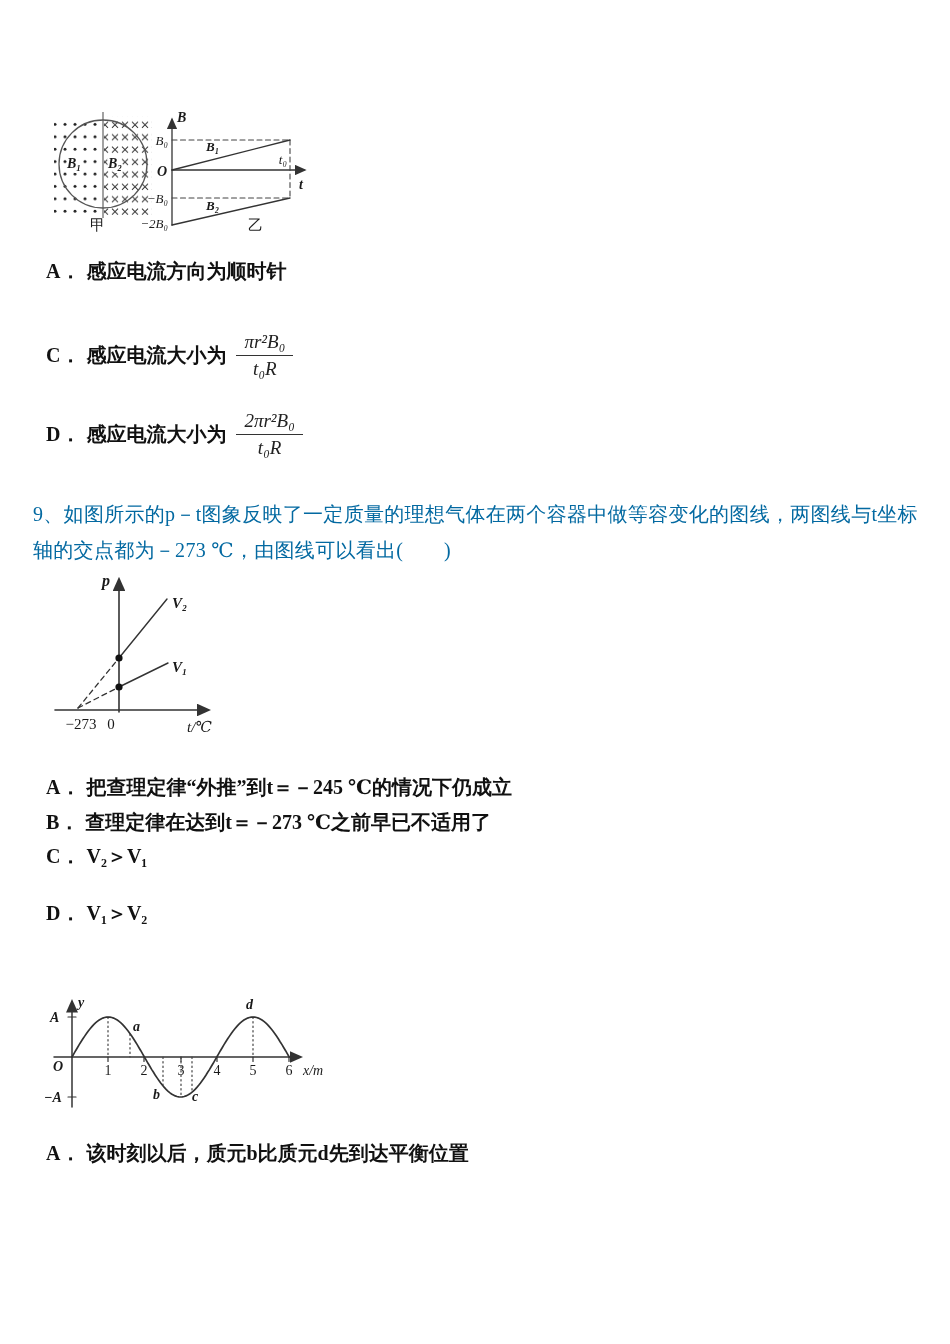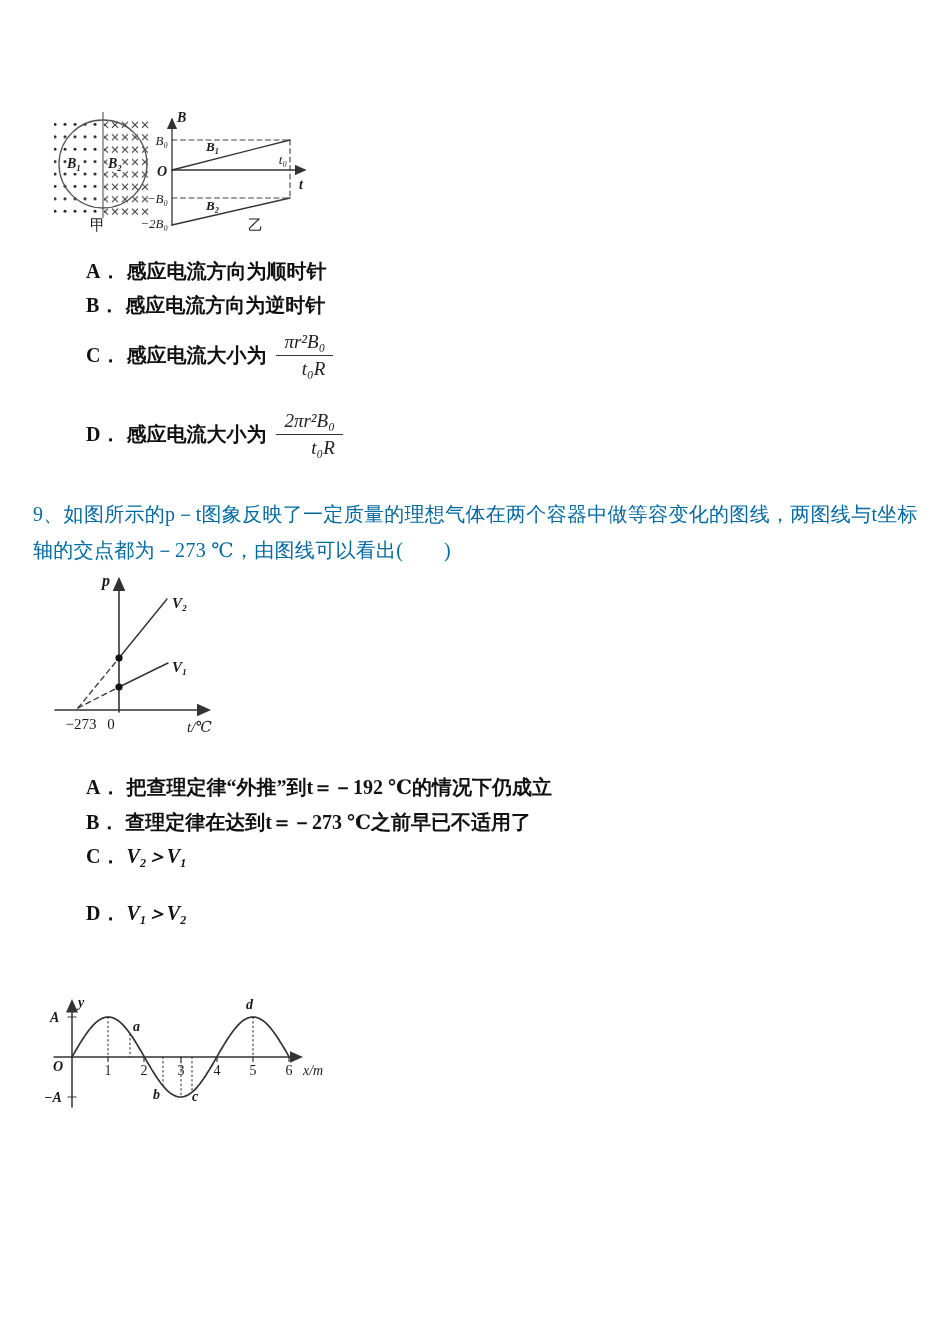--- a/index.html
+++ b/index.html
@@ -7,31 +7,30 @@
     position:relative;width:950px;height:1344px;background:#ffffff;overflow:hidden;
     font-family:"Liberation Serif","DejaVu Serif",serif;color:#141414;
   }
   .stem{
     position:absolute;left:33px;width:895px;font-size:20px;line-height:36px;
     letter-spacing:0.3px;color:#0369a1;
   }
   .opt{
     position:absolute;left:46px;font-size:20px;font-weight:bold;white-space:nowrap;
     color:#111;
-    margin-left:40px;
   }
   .opt .opt-label{margin-right:6px;}
   .opt-flex{display:flex;align-items:center;}
   .frac{
-    display:inline-block;text-align:right;font-weight:normal;font-style:italic;
+    display:inline-block;text-align:center;font-weight:normal;font-style:italic;
     font-size:19px;margin-left:10px;color:#222;
   }
   .frac .num{display:block;padding:0 8px 2px;}
   .frac .den{display:block;border-top:1.5px solid #333;padding:2px 8px 0;}
-  .mathtxt{font-style:italic;text-align:center;}
+  .mathtxt{text-align:center;}
   .fig{position:absolute;}
   svg text{font-family:"Liberation Serif","DejaVu Serif",serif;fill:#1a1a1a;}
   .lbl-math{font-style:italic;font-weight:bold;}
   .lbl-sub{font-style:italic;}
   .cjk{font-style:normal;font-weight:normal;}
 </style>
 </head>
 <body>
 
 <div class="page">
@@ -76,23 +75,20 @@
       <text x="156" y="45" font-size="13" class="lbl-math" stroke="none">B₁</text>
       <text x="156" y="104" font-size="13" class="lbl-math" stroke="none">B₂</text>
       <text x="237" y="58" font-size="13" class="lbl-sub" text-anchor="end" stroke="none">t₀</text>
       <text x="249" y="83" font-size="14" class="lbl-math" stroke="none">t</text>
       <text x="198" y="124" font-size="15" class="cjk" stroke="none">乙</text>
     </g>
   </svg>
 
   <div class="opt" style="top:258px">
     <span class="opt-label">A．</span><span>感应电流方向为顺时针</span>
-  </div>
-  <div class="opt" style="top:292px">
-    <span class="opt-label">B．</span><span>感应电流方向为逆时针</span>
   </div>
   <div class="opt opt-flex" style="top:324px;height:62px">
     <span class="opt-label">C．</span>
       <span>感应电流大小为</span>
     <span class="frac">
       <span class="num">πr²B₀</span>
       <span class="den">t₀R</span>
     </span>
   </div>
   <div class="opt opt-flex" style="top:402px;height:64px">
@@ -125,21 +121,21 @@
       <text x="62" y="14" font-size="16" class="lbl-math">p</text>
       <text x="132" y="36" font-size="15" class="lbl-math">V₂</text>
       <text x="132" y="100" font-size="15" class="lbl-math">V₁</text>
       <text x="41" y="157" font-size="15" text-anchor="middle">−273</text>
       <text x="71" y="157" font-size="15" text-anchor="middle">0</text>
       <text x="147" y="160" font-size="15" class="lbl-sub">t/℃</text>
     </g>
   </svg>
 
   <div class="opt" style="top:774px">
-    <span class="opt-label">A．</span><span>把查理定律“外推”到t＝－192 ℃的情况下仍成立</span>
+    <span class="opt-label">A．</span><span>把查理定律“外推”到t＝－245 ℃的情况下仍成立</span>
   </div>
   <div class="opt" style="top:809px">
     <span class="opt-label">B．</span><span>查理定律在达到t＝－273 ℃之前早已不适用了</span>
   </div>
   <div class="opt" style="top:843px">
     <span class="opt-label">C．</span><span class="mathtxt">V₂＞V₁</span>
   </div>
   <div class="opt" style="top:900px">
     <span class="opt-label">D．</span><span class="mathtxt">V₁＞V₂</span>
   </div>
@@ -188,14 +184,17 @@
       <text x="211" y="80" font-size="14" text-anchor="middle">5</text>
       <text x="247" y="80" font-size="14" text-anchor="middle">6</text>
       <text x="261" y="80" font-size="14" class="lbl-sub">x/m</text>
       <text x="91" y="36" font-size="14" class="lbl-math">a</text>
       <text x="111" y="104" font-size="14" class="lbl-math">b</text>
       <text x="150" y="106" font-size="14" class="lbl-math">c</text>
       <text x="204" y="14" font-size="14" class="lbl-math">d</text>
     </g>
   </svg>
 
+  <div class="opt" style="top:1140px">
+    <span class="opt-label">A．</span><span>该时刻以后，质元b比质元d先到达平衡位置</span>
+  </div>
 
 </div>
 
 </body></html>

